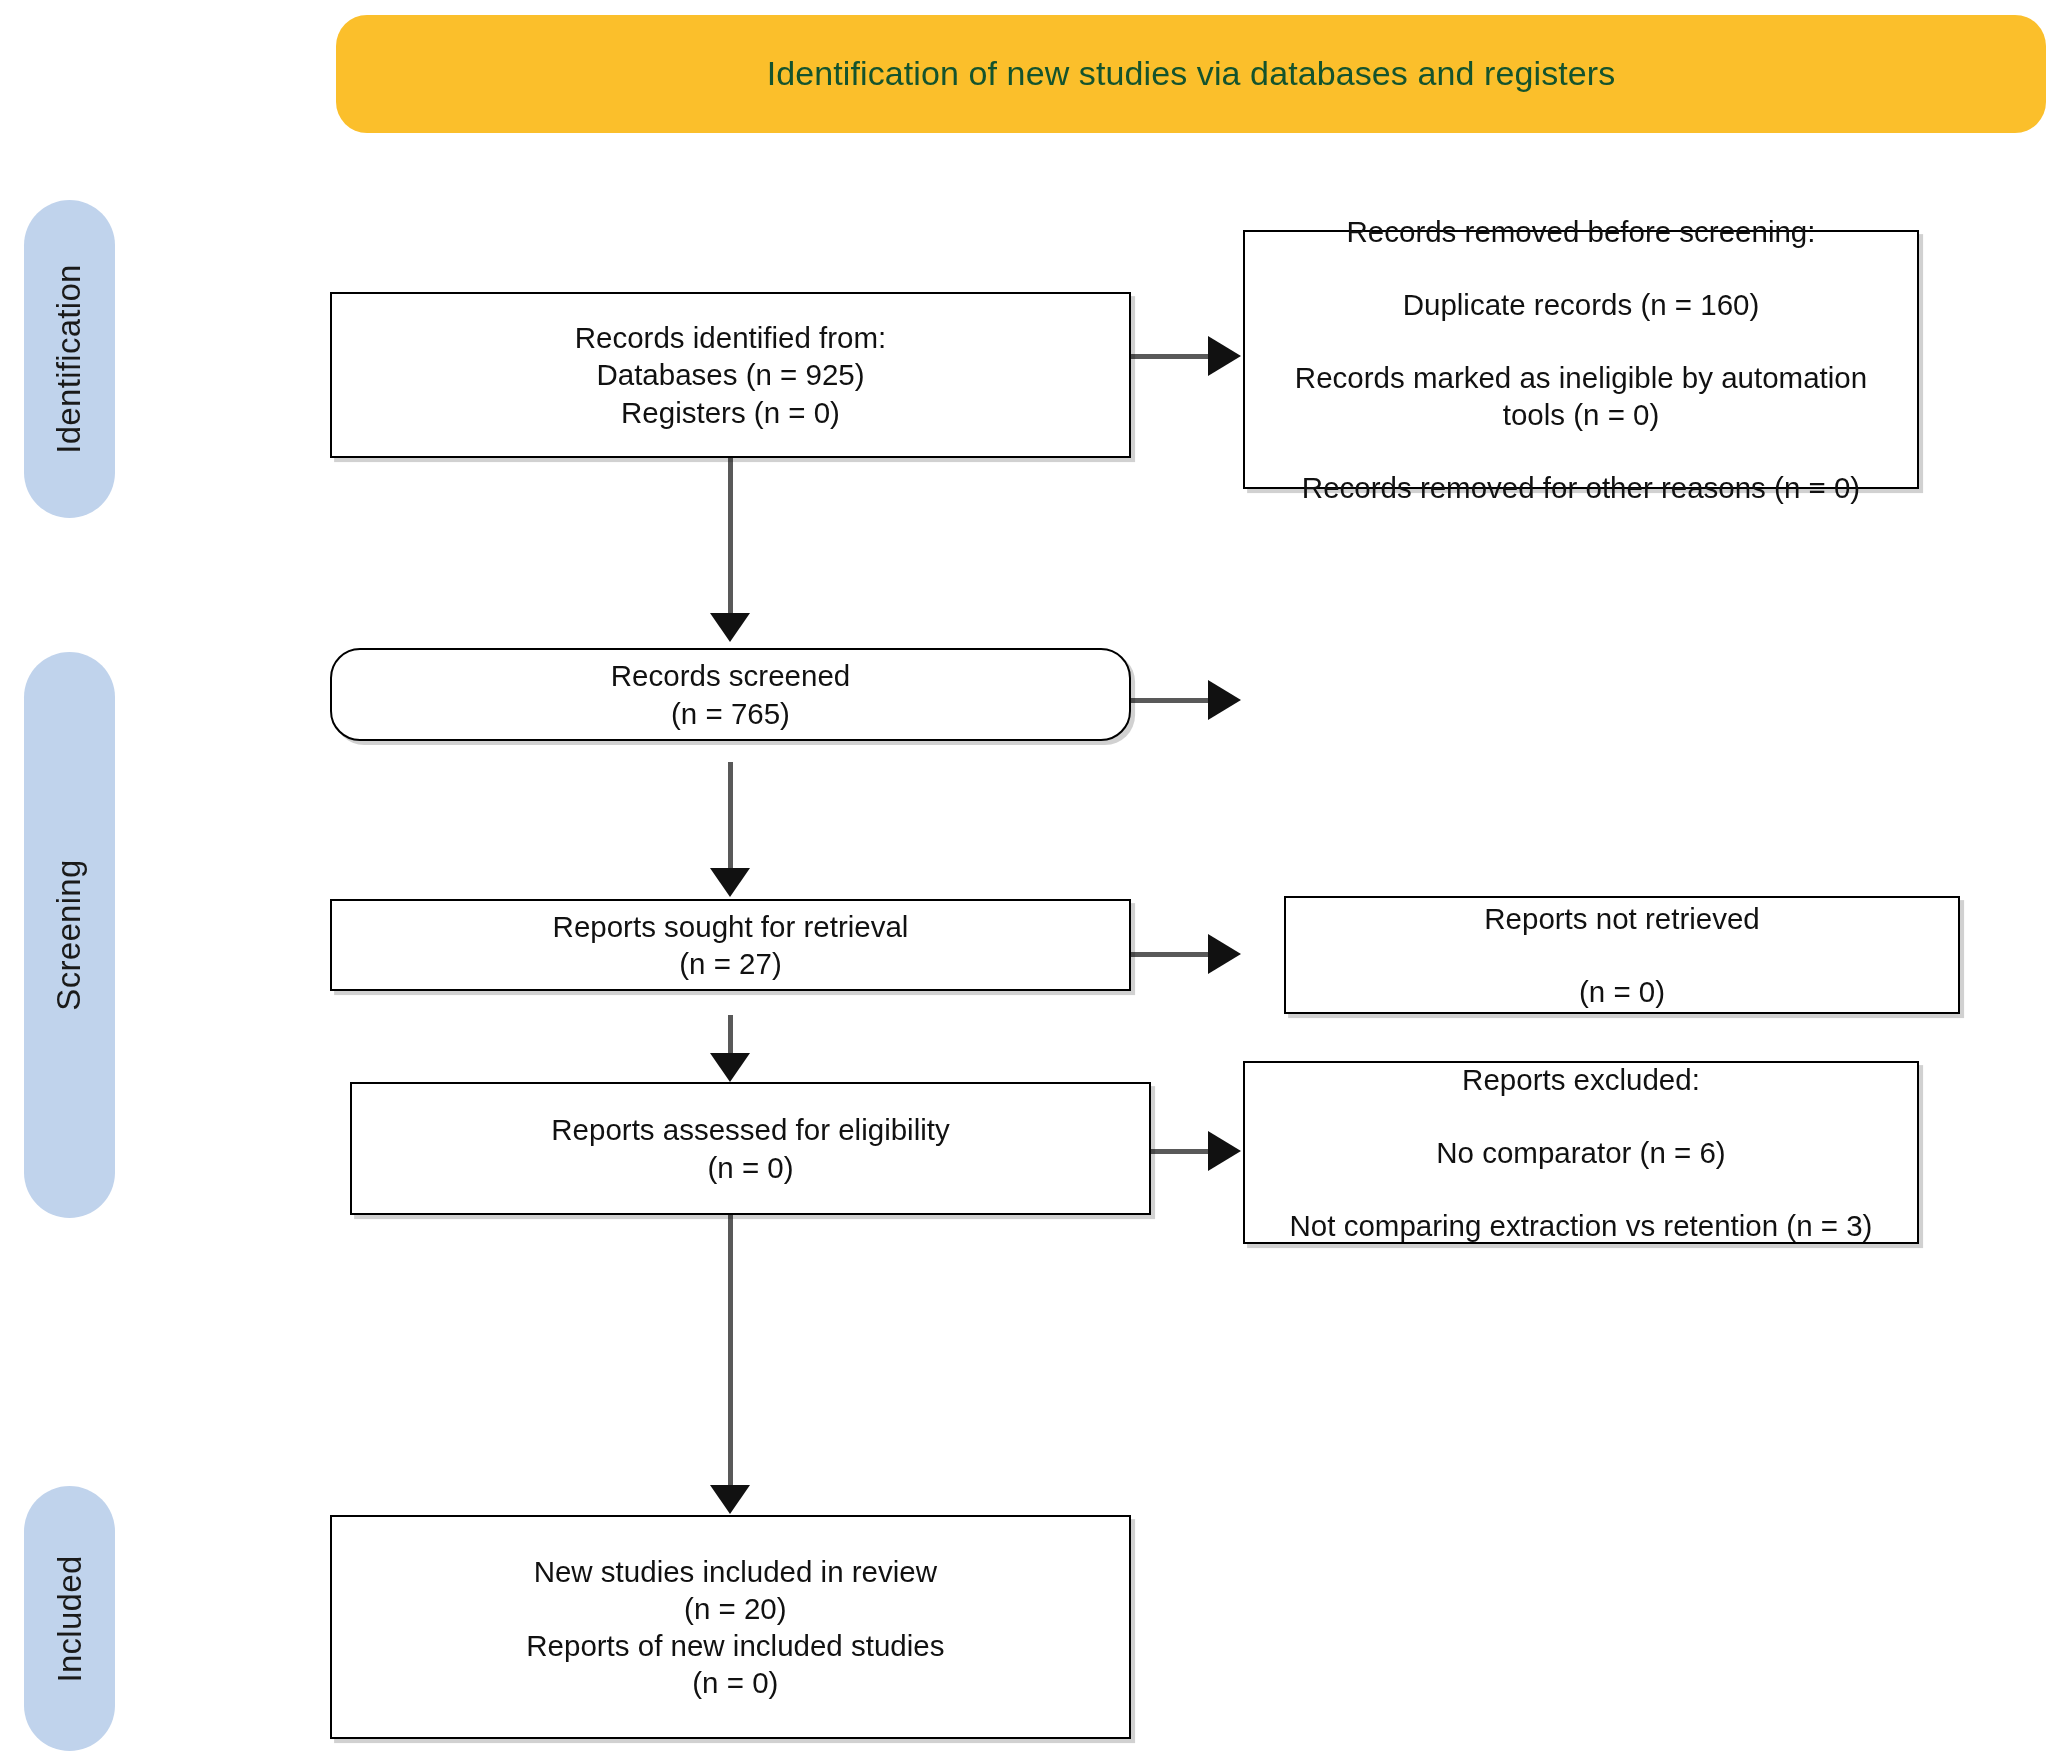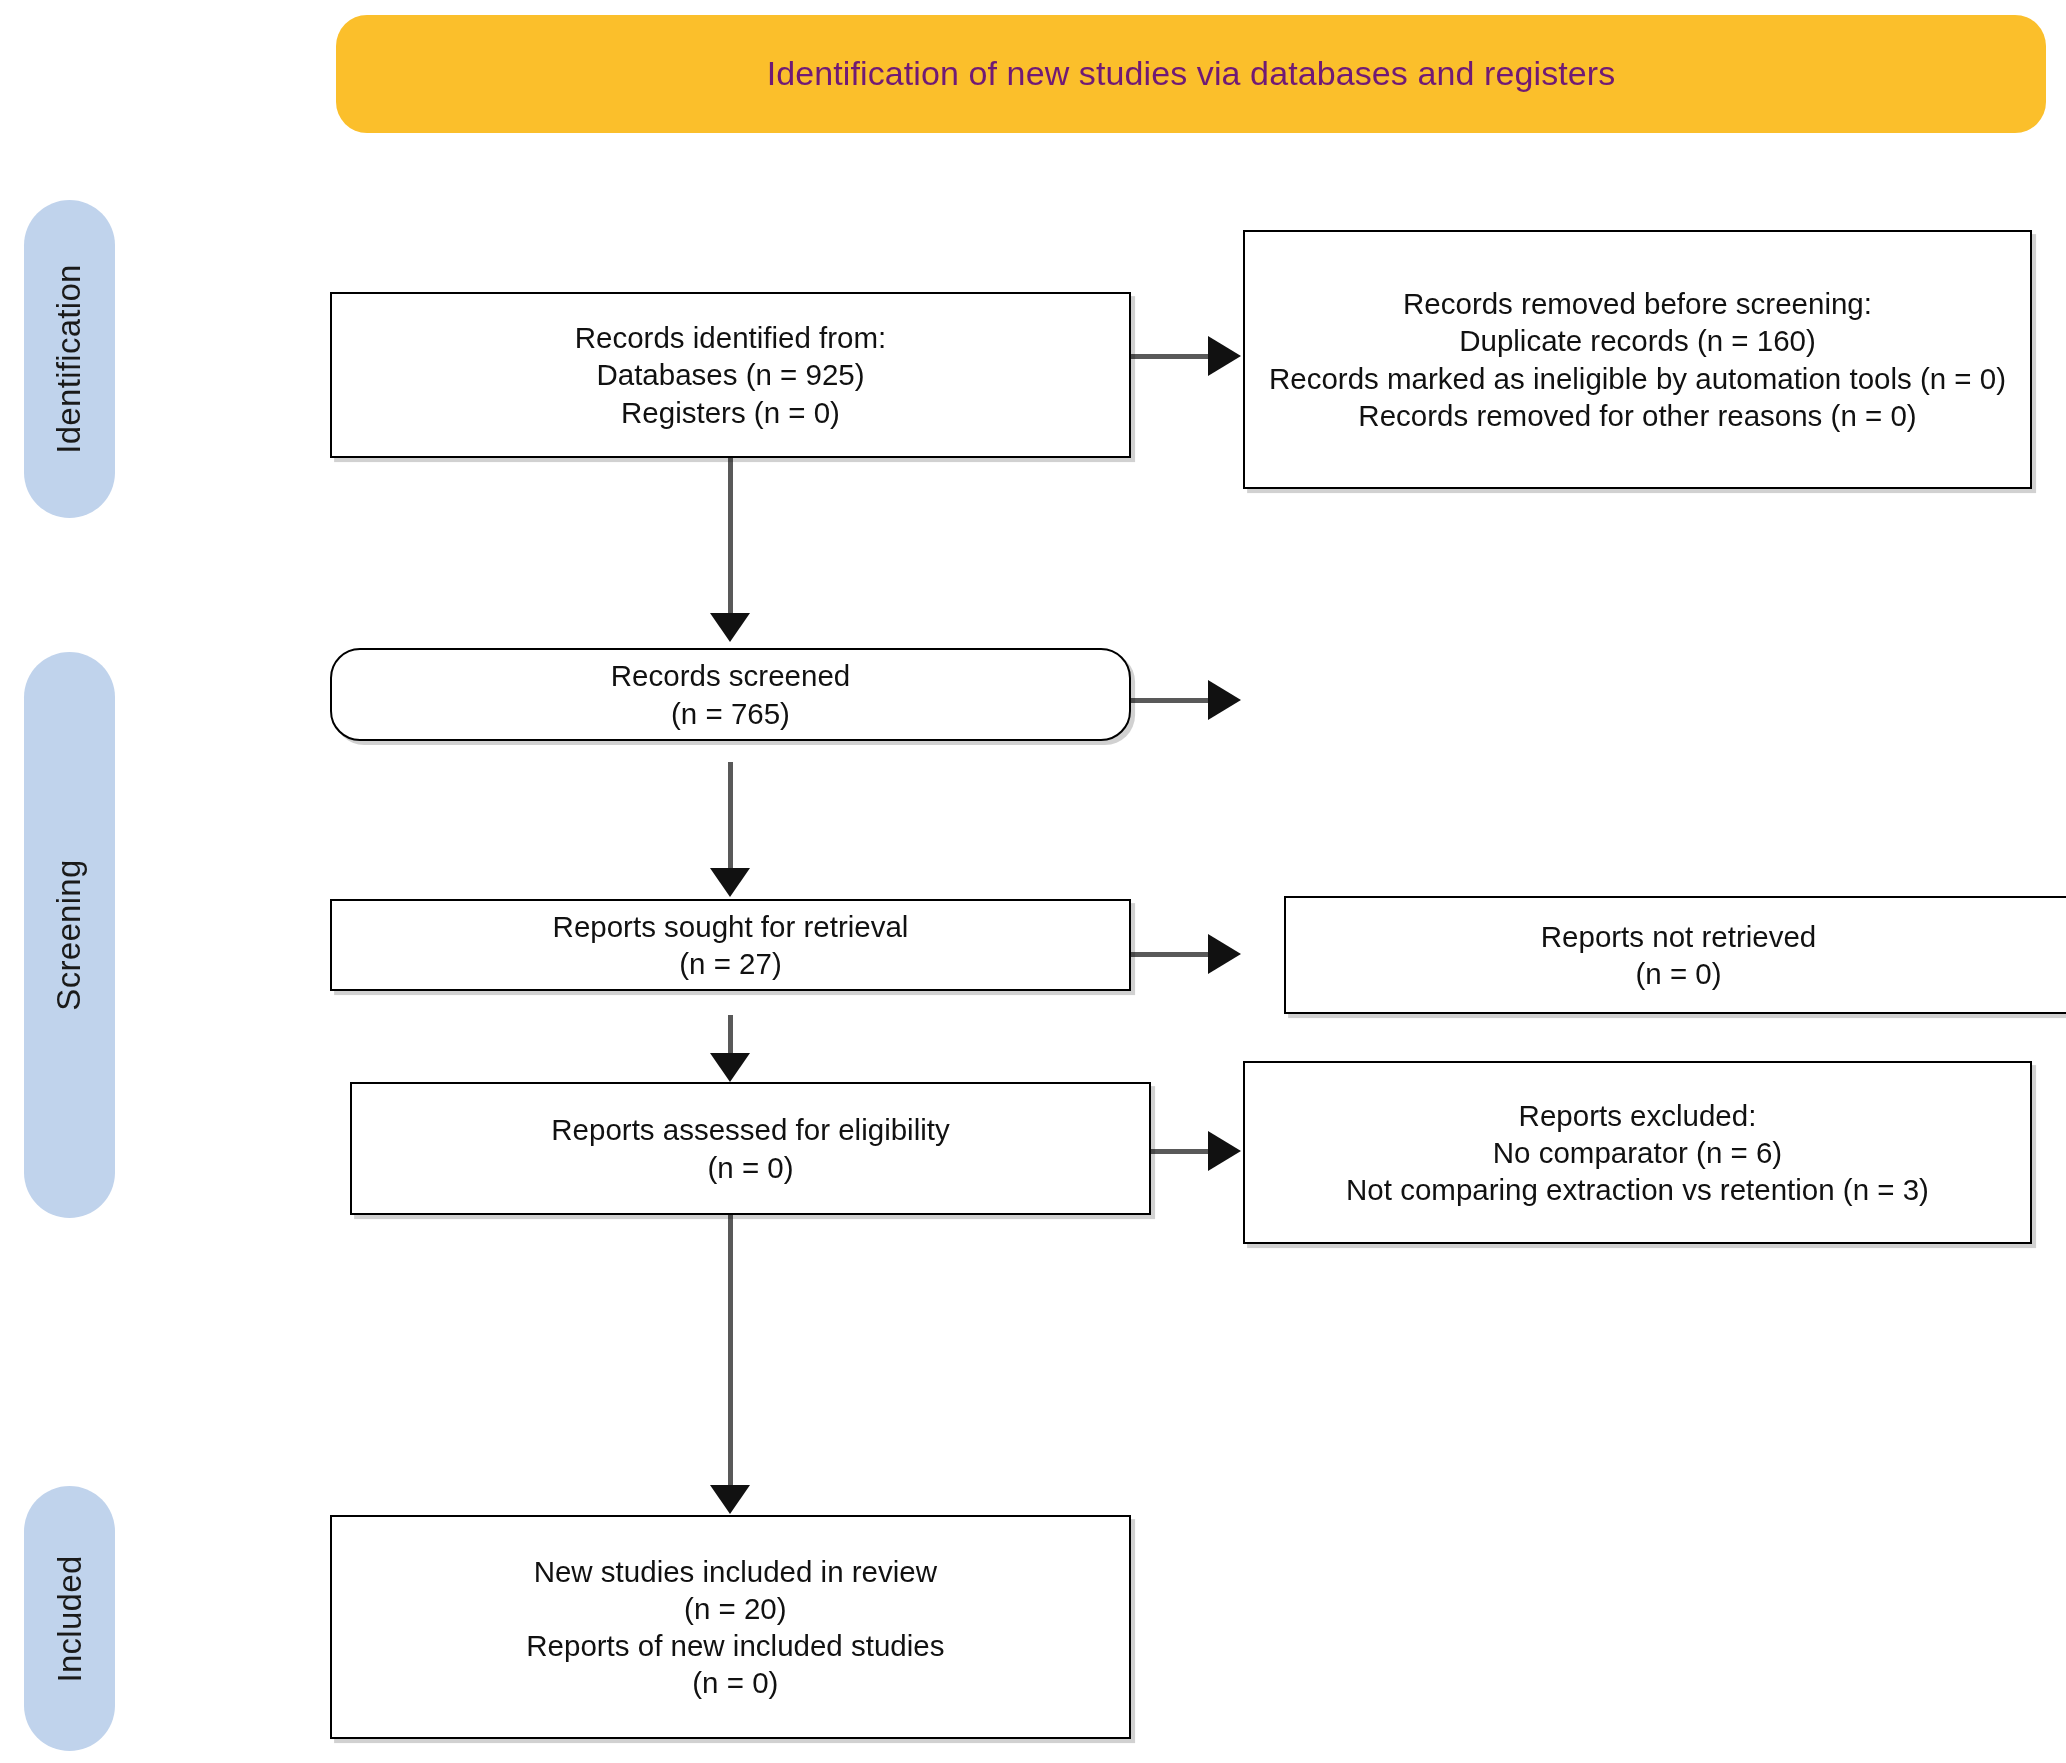--- a/index.html
+++ b/index.html
@@ -27,21 +27,21 @@
     height: 118px;
     background: #FBBF2B;
     border-radius: 31px;
     display: flex;
     align-items: center;
     justify-content: center;
     box-sizing: border-box;
   }
   .header-title {
     font-size: 34px;
-    color: #701a75;
+    color: #14532d;
     letter-spacing: 0.1px;
     text-align: center;
     white-space: nowrap;
   }
 
   
   .stage-pill {
     position: absolute;
     left: 23.6px;
     width: 91px;
@@ -78,21 +78,21 @@
   .flow-box .line {
     font-size: 29.5px;
     line-height: 1.26;
     color: #111111;
     text-align: center;
     white-space: nowrap;
   }
   .flow-box.wrap .line { white-space: normal; }
 
   .col-left  { left: 330px;  width: 801px; }
-  .col-right { left: 1243px; width: 789px; }
+  .col-right { left: 1243px; width: 676px; gap: 36px; }
 
   #box-identified     { top: 292px;  height: 166px; }
   #box-removed        { top: 230px;  height: 259px; }
   #box-screened       { top: 648px; height: 93px; border-radius: 30px; }
   #box-records-excl   { top: 643px; height: 118px; }
   #box-sought         { top: 899px; height: 92px; }
   #box-not-retrieved  { top: 896px; height: 118px; margin-left: 41px; }
   #box-assessed       { top: 1082px; height: 133px; margin-left: 20px; }
   #box-reports-excl   { top: 1061px; height: 183px; }
   #box-included       { top: 1515px; height: 224px; padding-left: 25px; }

